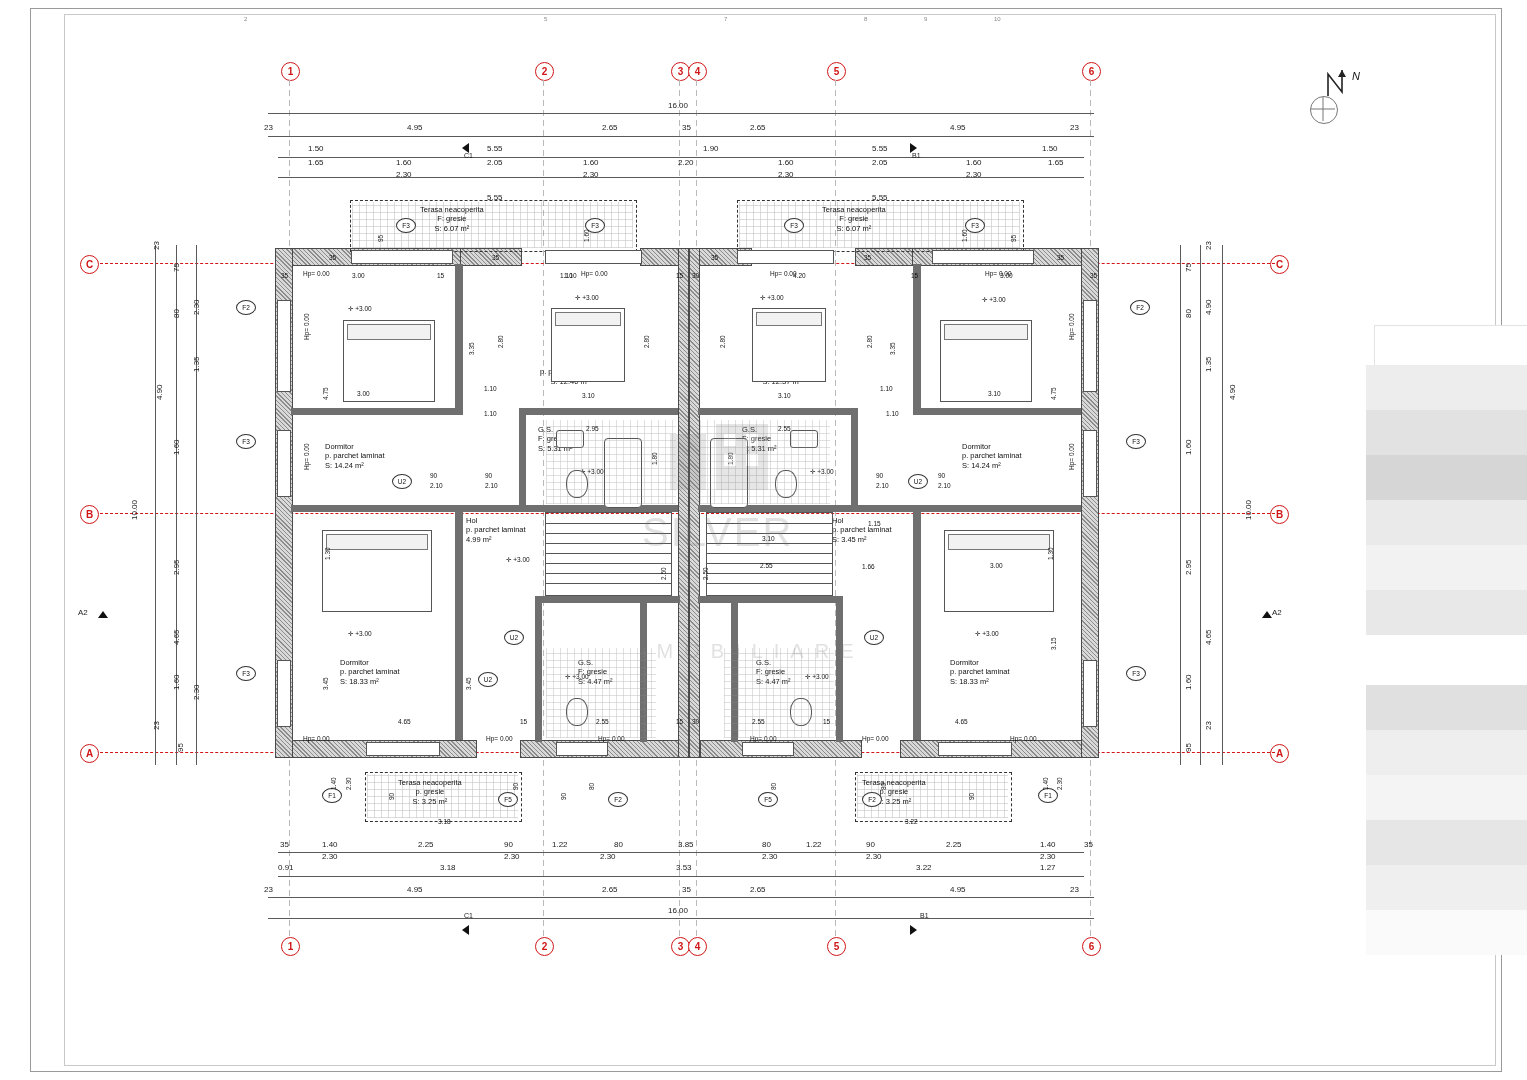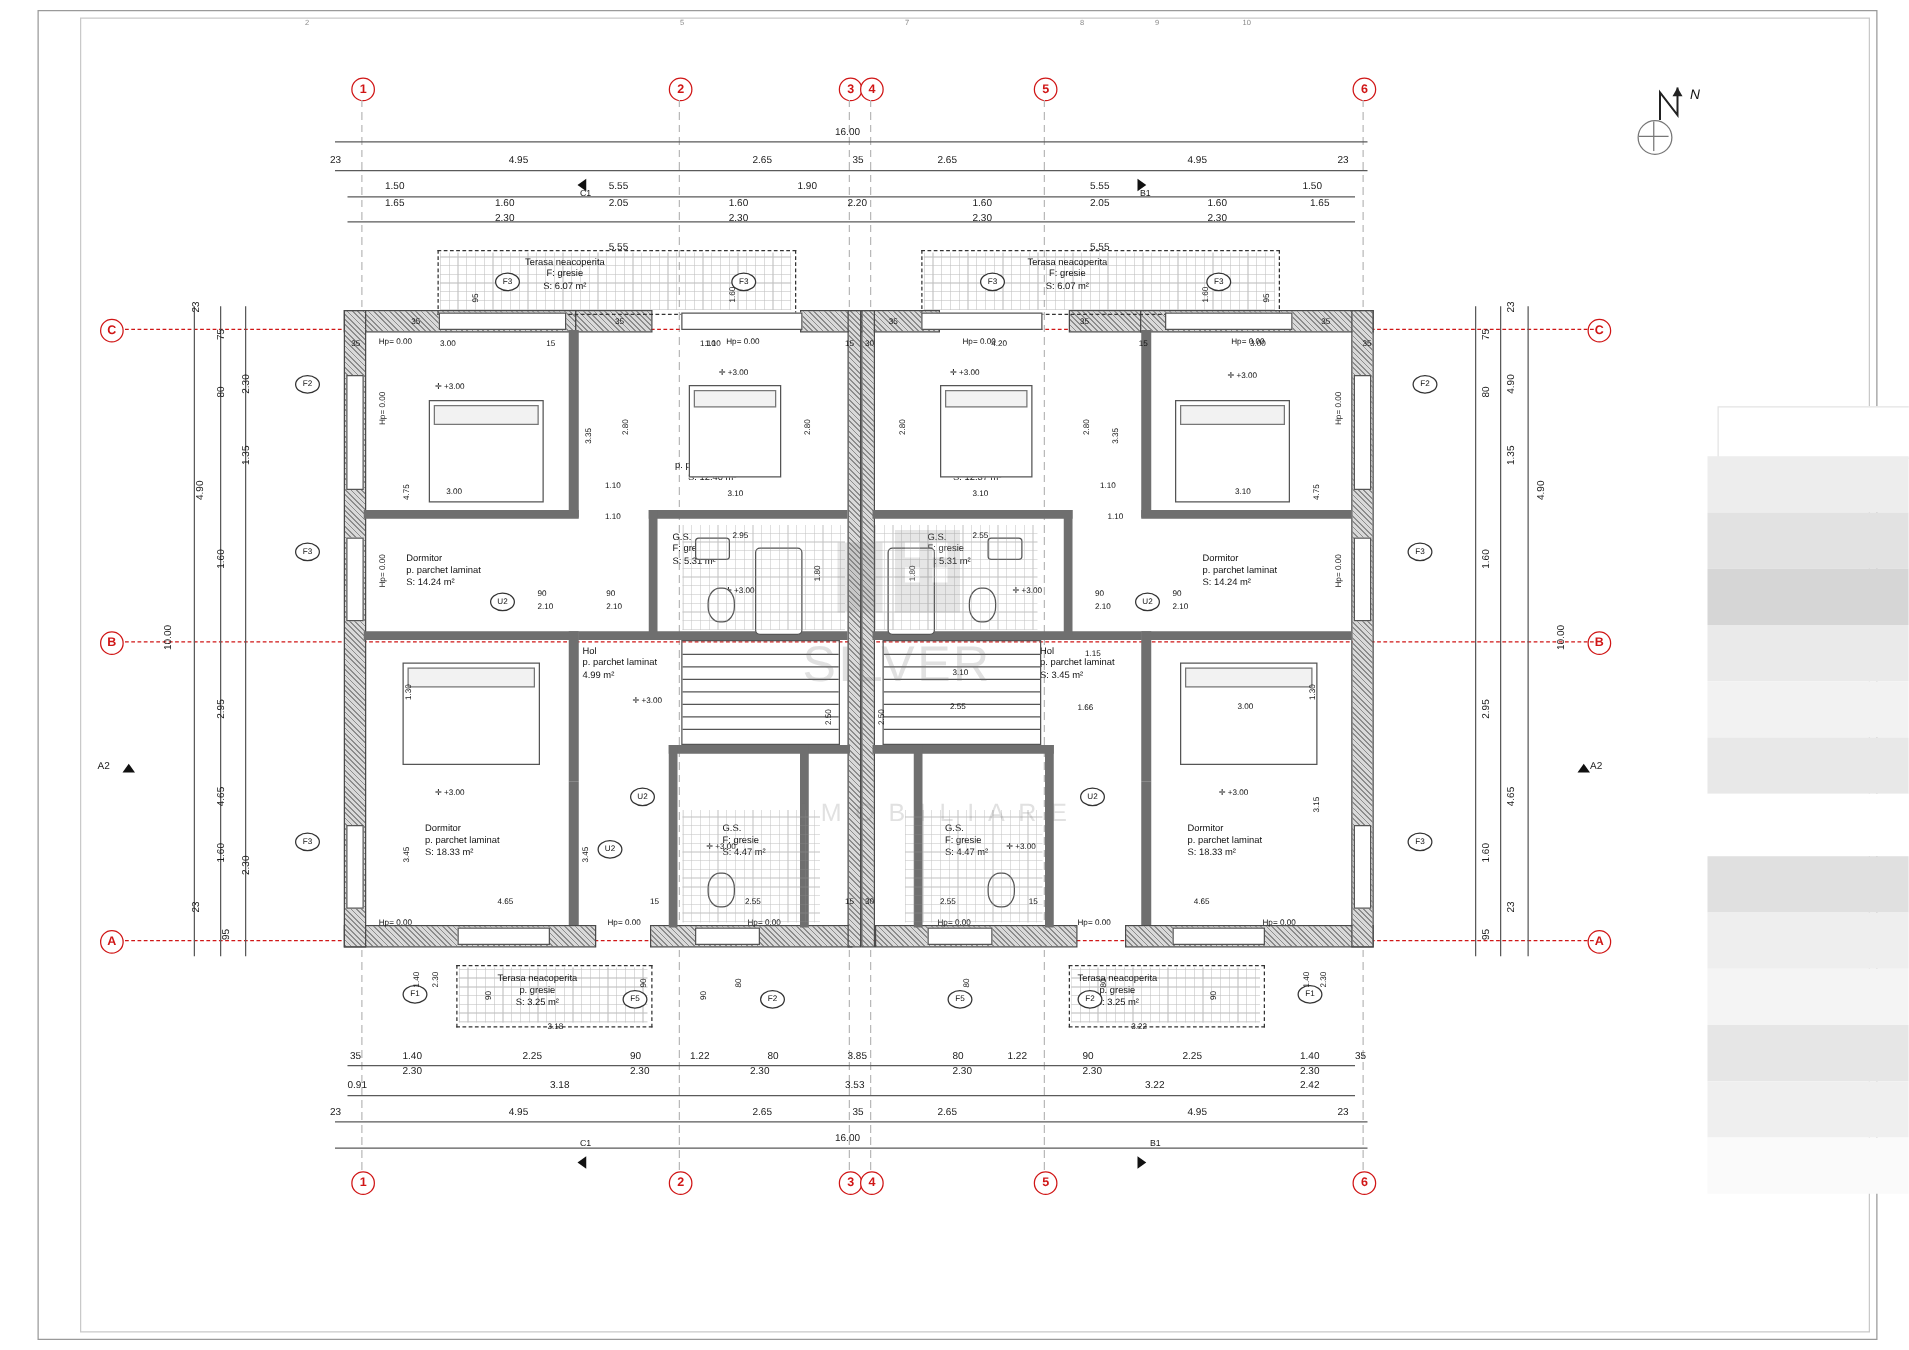--- a/index.html
+++ b/index.html
@@ -138,21 +138,21 @@
     <div class="dimtxt" style="left:682px;top:123px;">35</div>
     <div class="dimtxt" style="left:750px;top:123px;">2.65</div>
     <div class="dimtxt" style="left:950px;top:123px;">4.95</div>
     <div class="dimtxt" style="left:1070px;top:123px;">23</div>
   </div>
 
   <div>
     <div class="dimline" style="left:278px;top:157px;width:806px;"></div>
     <div class="dimtxt" style="left:308px;top:144px;">1.50</div>
     <div class="dimtxt" style="left:487px;top:144px;">5.55</div>
-    <div class="dimtxt" style="left:638px;top:144px;">1.90</div>
+    <div class="dimtxt" style="left:703px;top:144px;">1.90</div>
     <div class="dimtxt" style="left:872px;top:144px;">5.55</div>
     <div class="dimtxt" style="left:1042px;top:144px;">1.50</div>
   </div>
 
   <div>
     <div class="dimline" style="left:278px;top:177px;width:806px;"></div>
     <div class="dimtxt" style="left:308px;top:158px;">1.65</div>
     <div class="dimtxt" style="left:396px;top:158px;">1.60</div>
     <div class="dimtxt" style="left:487px;top:158px;">2.05</div>
     <div class="dimtxt" style="left:583px;top:158px;">1.60</div>
@@ -196,21 +196,21 @@
     <div class="dimtxt" style="left:866px;top:852px;">2.30</div>
     <div class="dimtxt" style="left:1040px;top:852px;">2.30</div>
   </div>
 
   <div>
     <div class="dimline" style="left:278px;top:876px;width:806px;"></div>
     <div class="dimtxt" style="left:278px;top:863px;">0.91</div>
     <div class="dimtxt" style="left:440px;top:863px;">3.18</div>
     <div class="dimtxt" style="left:676px;top:863px;">3.53</div>
     <div class="dimtxt" style="left:916px;top:863px;">3.22</div>
-    <div class="dimtxt" style="left:1040px;top:863px;">2.42</div>
+    <div class="dimtxt" style="left:1040px;top:863px;">1.27</div>
   </div>
 
   <div>
     <div class="dimline" style="left:268px;top:897px;width:826px;"></div>
     <div class="dimtxt" style="left:264px;top:885px;">23</div>
     <div class="dimtxt" style="left:407px;top:885px;">4.95</div>
     <div class="dimtxt" style="left:602px;top:885px;">2.65</div>
     <div class="dimtxt" style="left:682px;top:885px;">35</div>
     <div class="dimtxt" style="left:750px;top:885px;">2.65</div>
     <div class="dimtxt" style="left:950px;top:885px;">4.95</div>

